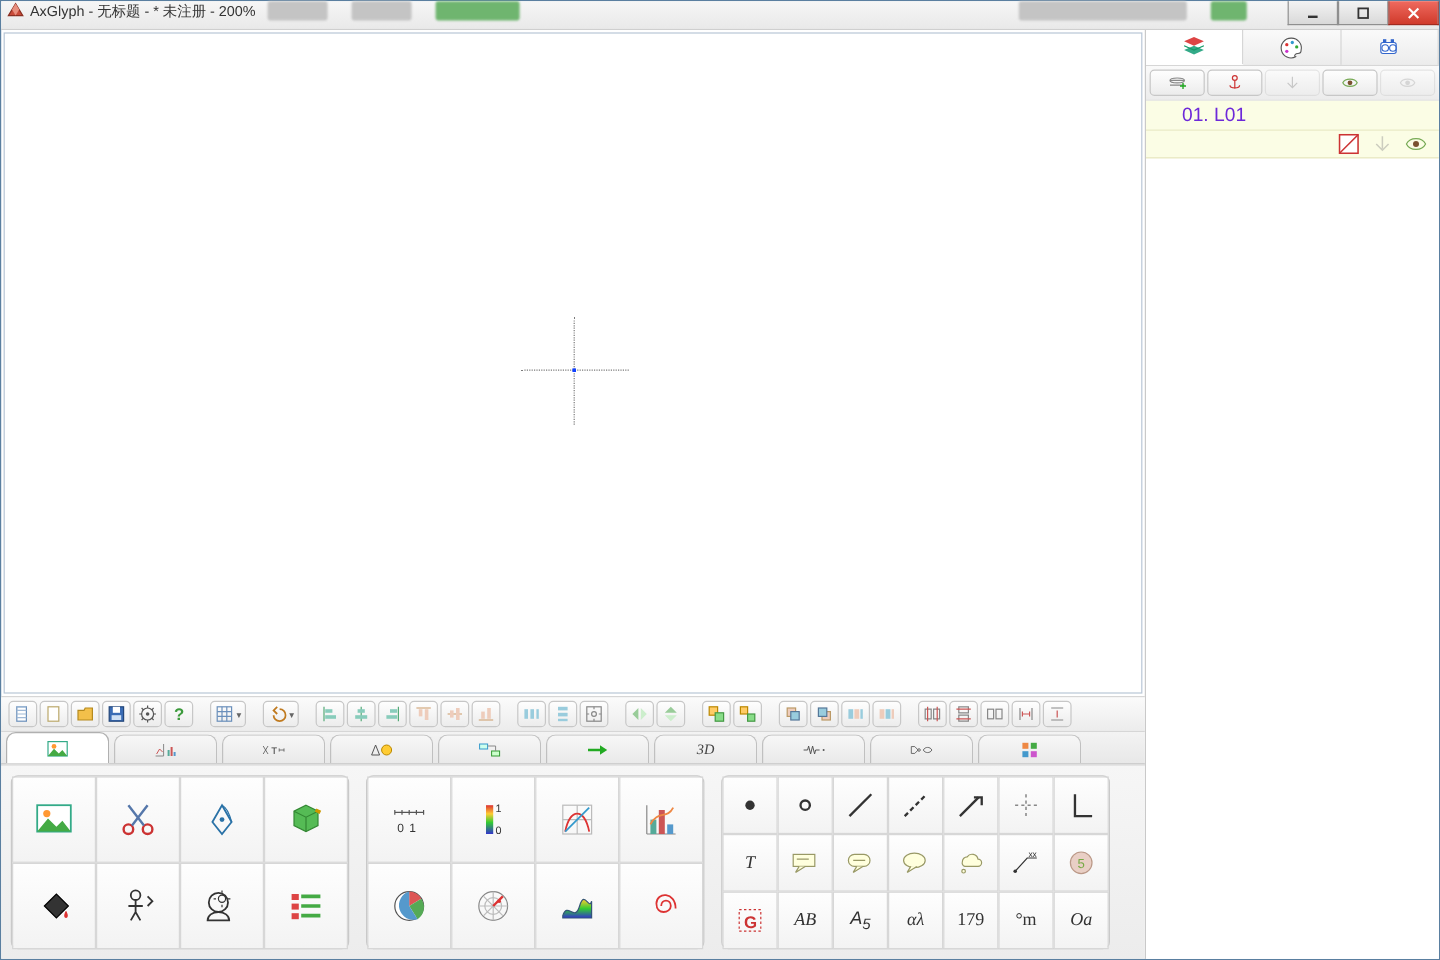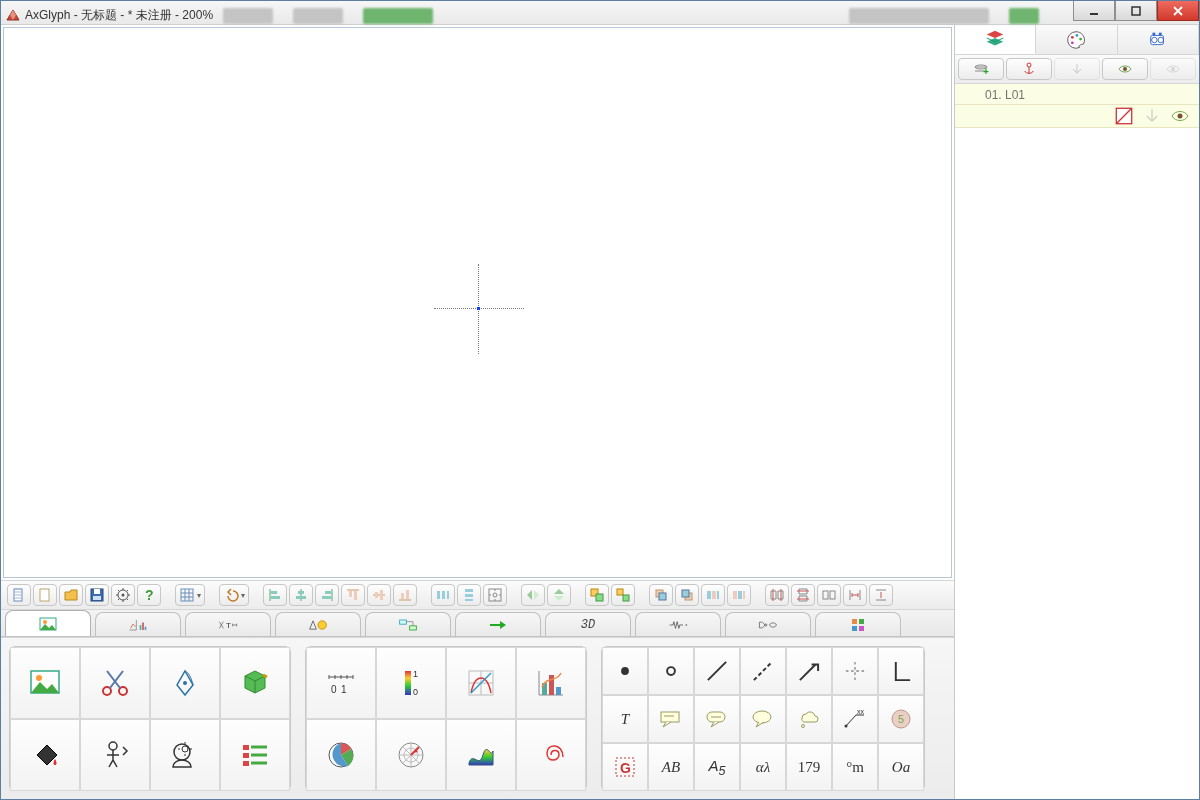--- a/index.html
+++ b/index.html
@@ -9,21 +9,21 @@
   width: 1200px; height: 800px;
   border: 1px solid #5a7fa0;
   display: flex; flex-direction: column;
   background: #fff;
 }
 
 
 .titlebar {
   height: 24px;
   background: linear-gradient(#f6f6f6, #e9e9e9);
-  display: flex; align-items: flex-end;
+  display: flex; align-items: flex-start;
   border-bottom: 1px solid #cfcfcf;
   font-size: 12px;
   position: relative;
 }
 .titlebar .appicon {
   width: 16px; height: 16px; margin: 0 4px;
 }
 .titlebar .title { color: #333; }
 .titlebar .blur {
   display: inline-block; height: 16px; border-radius: 2px; margin: 0 10px;
@@ -89,21 +89,21 @@
 .tab {
   height: 24px; min-width: 86px;
   border: 1px solid #c0c0c0; border-bottom: none;
   border-radius: 8px 8px 0 0;
   background: linear-gradient(#f7f7f7,#e9e9e9);
   display: flex; align-items: center; justify-content: center;
   margin-right: 4px; font-size: 12px; color:#444; cursor:pointer;
 }
 .tab.active { background: #fff; border-color:#b0b0b0; height:26px; }
 .tab svg { width: 20px; height: 16px; }
-.tab .txt { font-style: italic; font-family: Liberation Mono, monospace; }
+.tab .txt { font-style: italic; font-family: Liberation Serif, serif; }
 
 
 .palette {
   display: flex; gap: 14px; padding: 8px;
   background: linear-gradient(#f6f6f6,#ececec);
   border-top: 1px solid #d6d6d6;
   height: 162px;
 }
 .pgroup {
   border: 1px solid #c9c9c9; border-radius: 6px;
@@ -149,21 +149,21 @@
 .layerbar {
   display: flex; gap: 2px; padding: 3px;
   background: linear-gradient(#fafafa,#ececec);
   border-bottom: 1px solid #d6d6d6;
 }
 .layerbar .btn { flex:1; min-width:0; }
 
 .layerlist { flex: 1; background: #fff; }
 .layerhead {
   background: #fbfde5; border-bottom: 1px solid #e6e6c0;
-  font-size: 12px; padding: 4px 10px 2px 30px; color:#737373;
+  font-size: 16px; padding: 4px 10px 2px 30px; color:#6d28d9;
 }
 .layerrow {
   background: #fbfde5; border-bottom: 1px solid #e6e6c0;
   display: flex; justify-content: flex-end; gap: 10px;
   padding: 4px 10px; align-items: center;
 }
 .layerrow .mini { width:18px; height:14px; display:inline-flex; align-items:center; justify-content:center; }
 </style>
 </head>
 <body>

